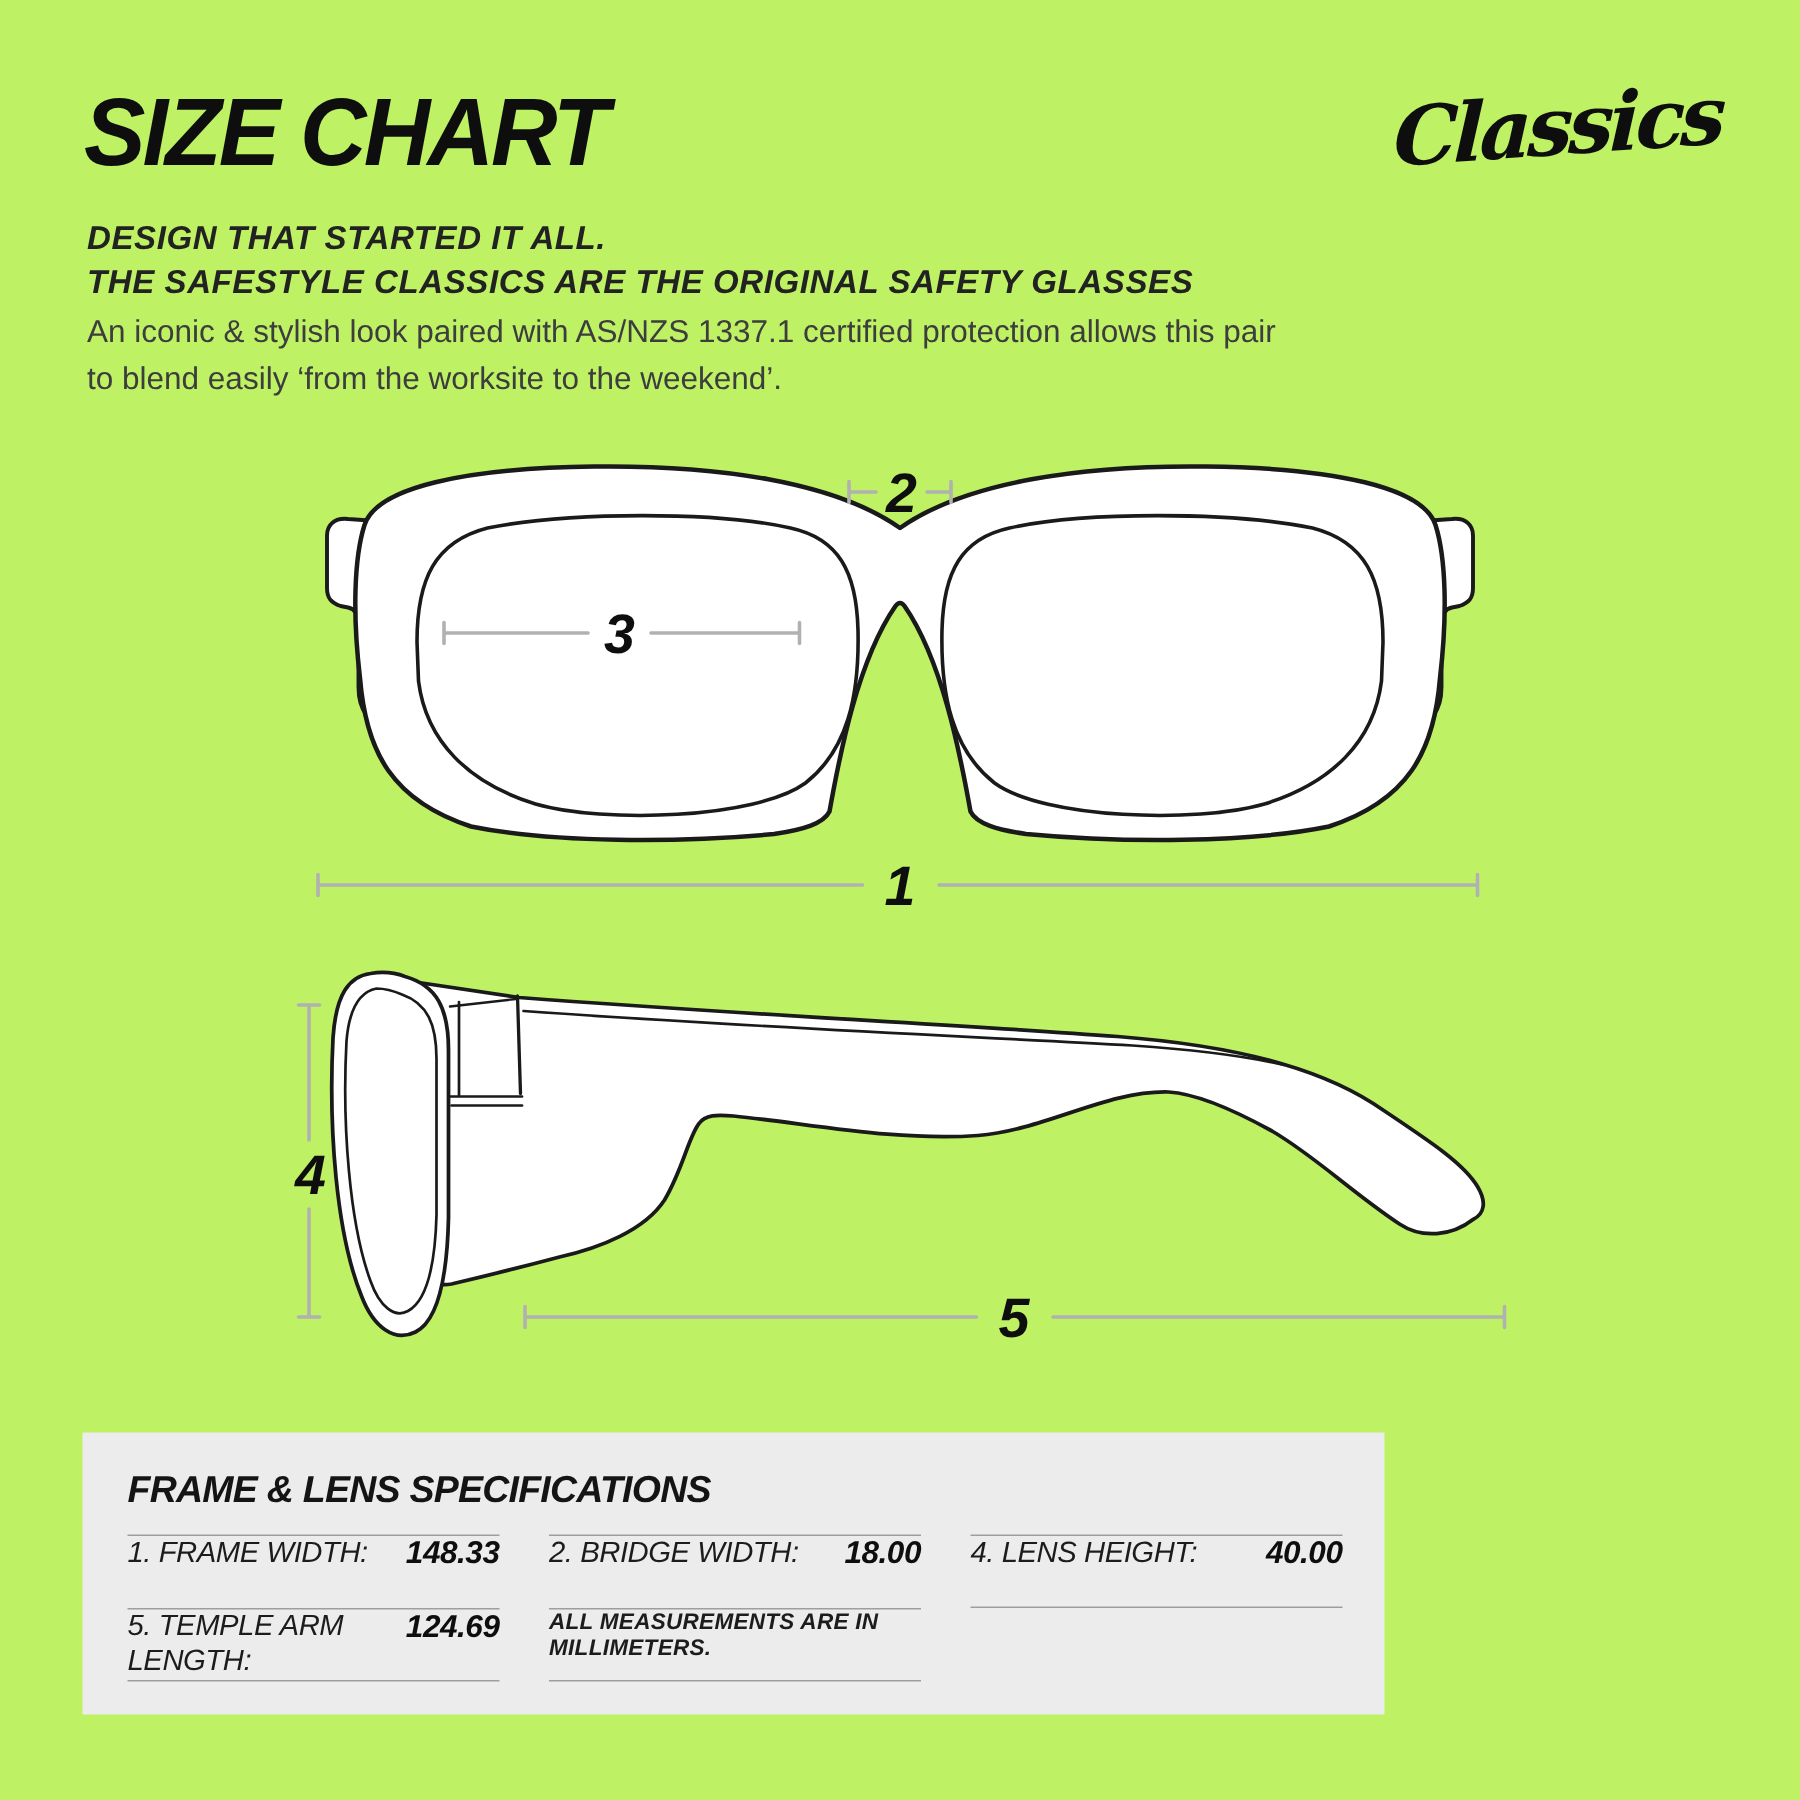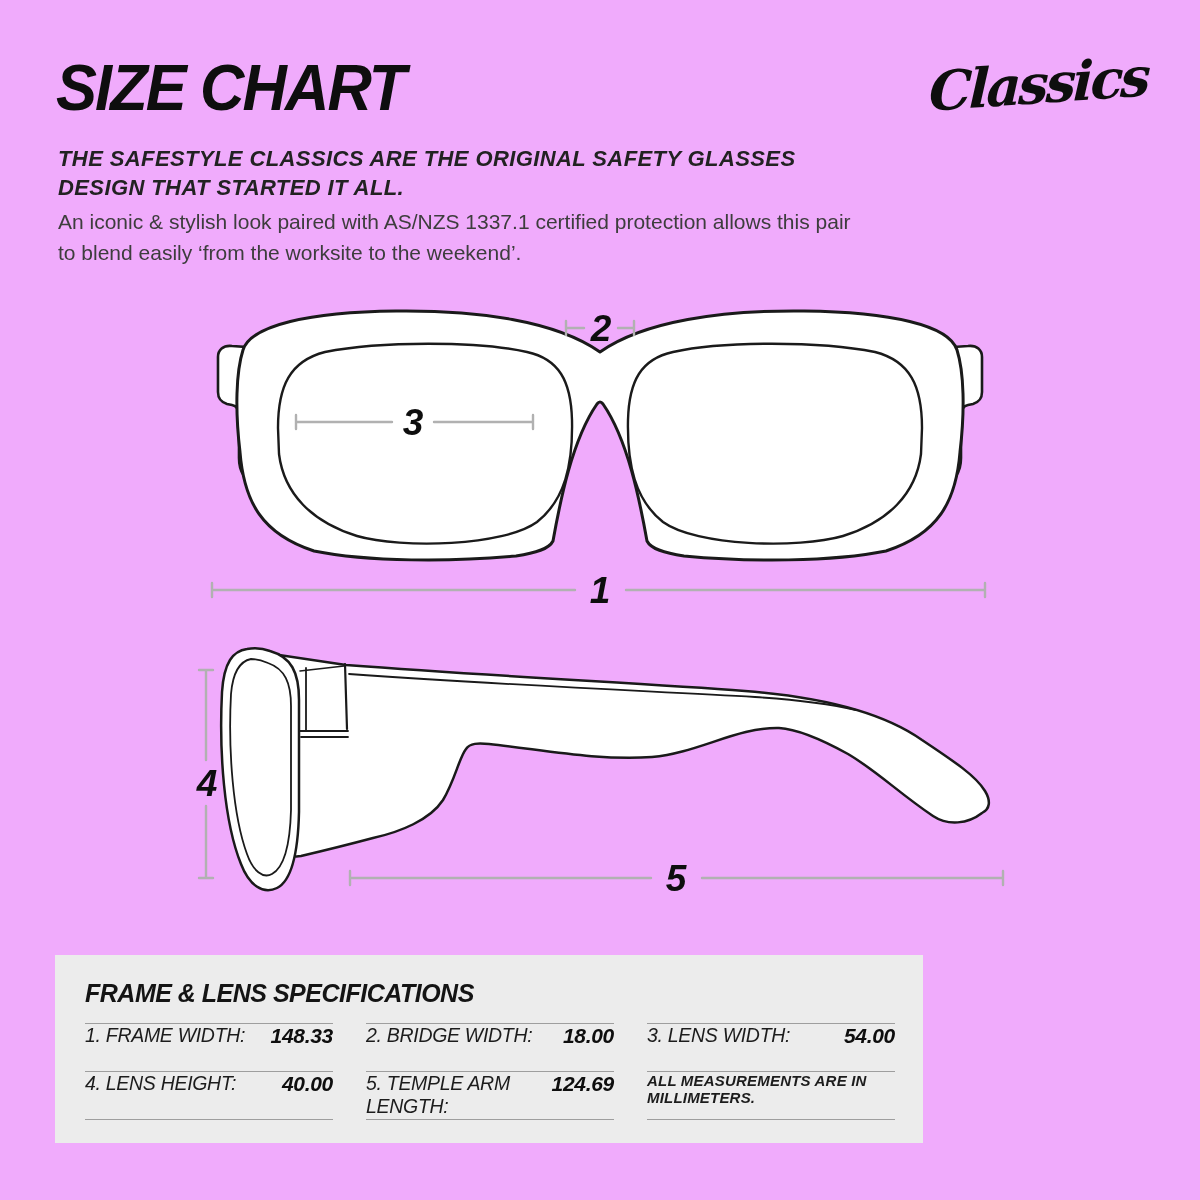--- a/index.html
+++ b/index.html
@@ -1,16 +1,16 @@
 <!DOCTYPE html>
 <html><head>
 <meta charset="utf-8">
 <style>
   html,body{margin:0;padding:0;background:#fff;}
-  .canvas{position:relative;width:1200px;height:1200px;background:#f0abfc;overflow:hidden;
+  .canvas{position:relative;width:1200px;height:1200px;background:#bef264;overflow:hidden;
           font-family:"Liberation Sans", sans-serif;color:#111;}
   .abs{position:absolute;}
 
   
   .page-title{left:56px;top:56px;font-size:64px;line-height:1;font-weight:bold;font-style:italic;
               letter-spacing:-2px;color:#0e0e0e;transform:scaleX(.96);transform-origin:left top;}
   .brand-logo{right:52px;top:52px;font-family:"DejaVu Serif",serif;font-style:italic;font-weight:bold;
               font-size:54px;letter-spacing:-3px;transform:rotate(-4deg) skewX(-6deg);color:#0e0e0e;}
   .intro-heading{left:58px;top:144px;font-size:22px;line-height:29px;font-weight:bold;font-style:italic;
                  letter-spacing:.4px;color:#222;}
@@ -33,22 +33,22 @@
   .spec-note{font-size:15px;font-style:italic;font-weight:bold;letter-spacing:.2px;color:#1c1c1c;}
 </style>
 </head>
 <body>
 
 <div class="canvas">
 
   <div class="abs page-title">SIZE CHART</div>
   <div class="abs brand-logo">Classics</div>
   <div class="abs intro-heading">
+    <div>DESIGN THAT STARTED IT ALL.</div>
     <div>THE SAFESTYLE CLASSICS ARE THE ORIGINAL SAFETY GLASSES</div>
-    <div>DESIGN THAT STARTED IT ALL.</div>
   </div>
   <div class="abs intro-body">
     <div>An iconic &amp; stylish look paired with AS/NZS 1337.1 certified protection allows this pair</div>
     <div>to blend easily ‘from the worksite to the weekend’.</div>
   </div>
 
   <svg class="abs diagram" viewBox="0 0 1200 1200" width="1200" height="1200" fill="none" stroke-linecap="round" stroke-linejoin="round">
 
     <g stroke="#1a1a1a">
 
@@ -169,24 +169,20 @@
     <div class="spec-grid">
 
       <div class="spec-cell">
         <span class="spec-label">1. FRAME WIDTH:</span>
         <span class="spec-value">148.33</span>
       </div>
       <div class="spec-cell">
         <span class="spec-label">2. BRIDGE WIDTH:</span>
         <span class="spec-value">18.00</span>
       </div>
-      <div class="spec-cell">
-        <span class="spec-label">3. LENS WIDTH:</span>
-        <span class="spec-value">54.00</span>
-      </div>
 
       <div class="spec-cell last">
         <span class="spec-label">4. LENS HEIGHT:</span>
         <span class="spec-value">40.00</span>
       </div>
       <div class="spec-cell last">
         <span class="spec-label">5. TEMPLE ARM LENGTH:</span>
         <span class="spec-value">124.69</span>
       </div>
       <div class="spec-cell last">

